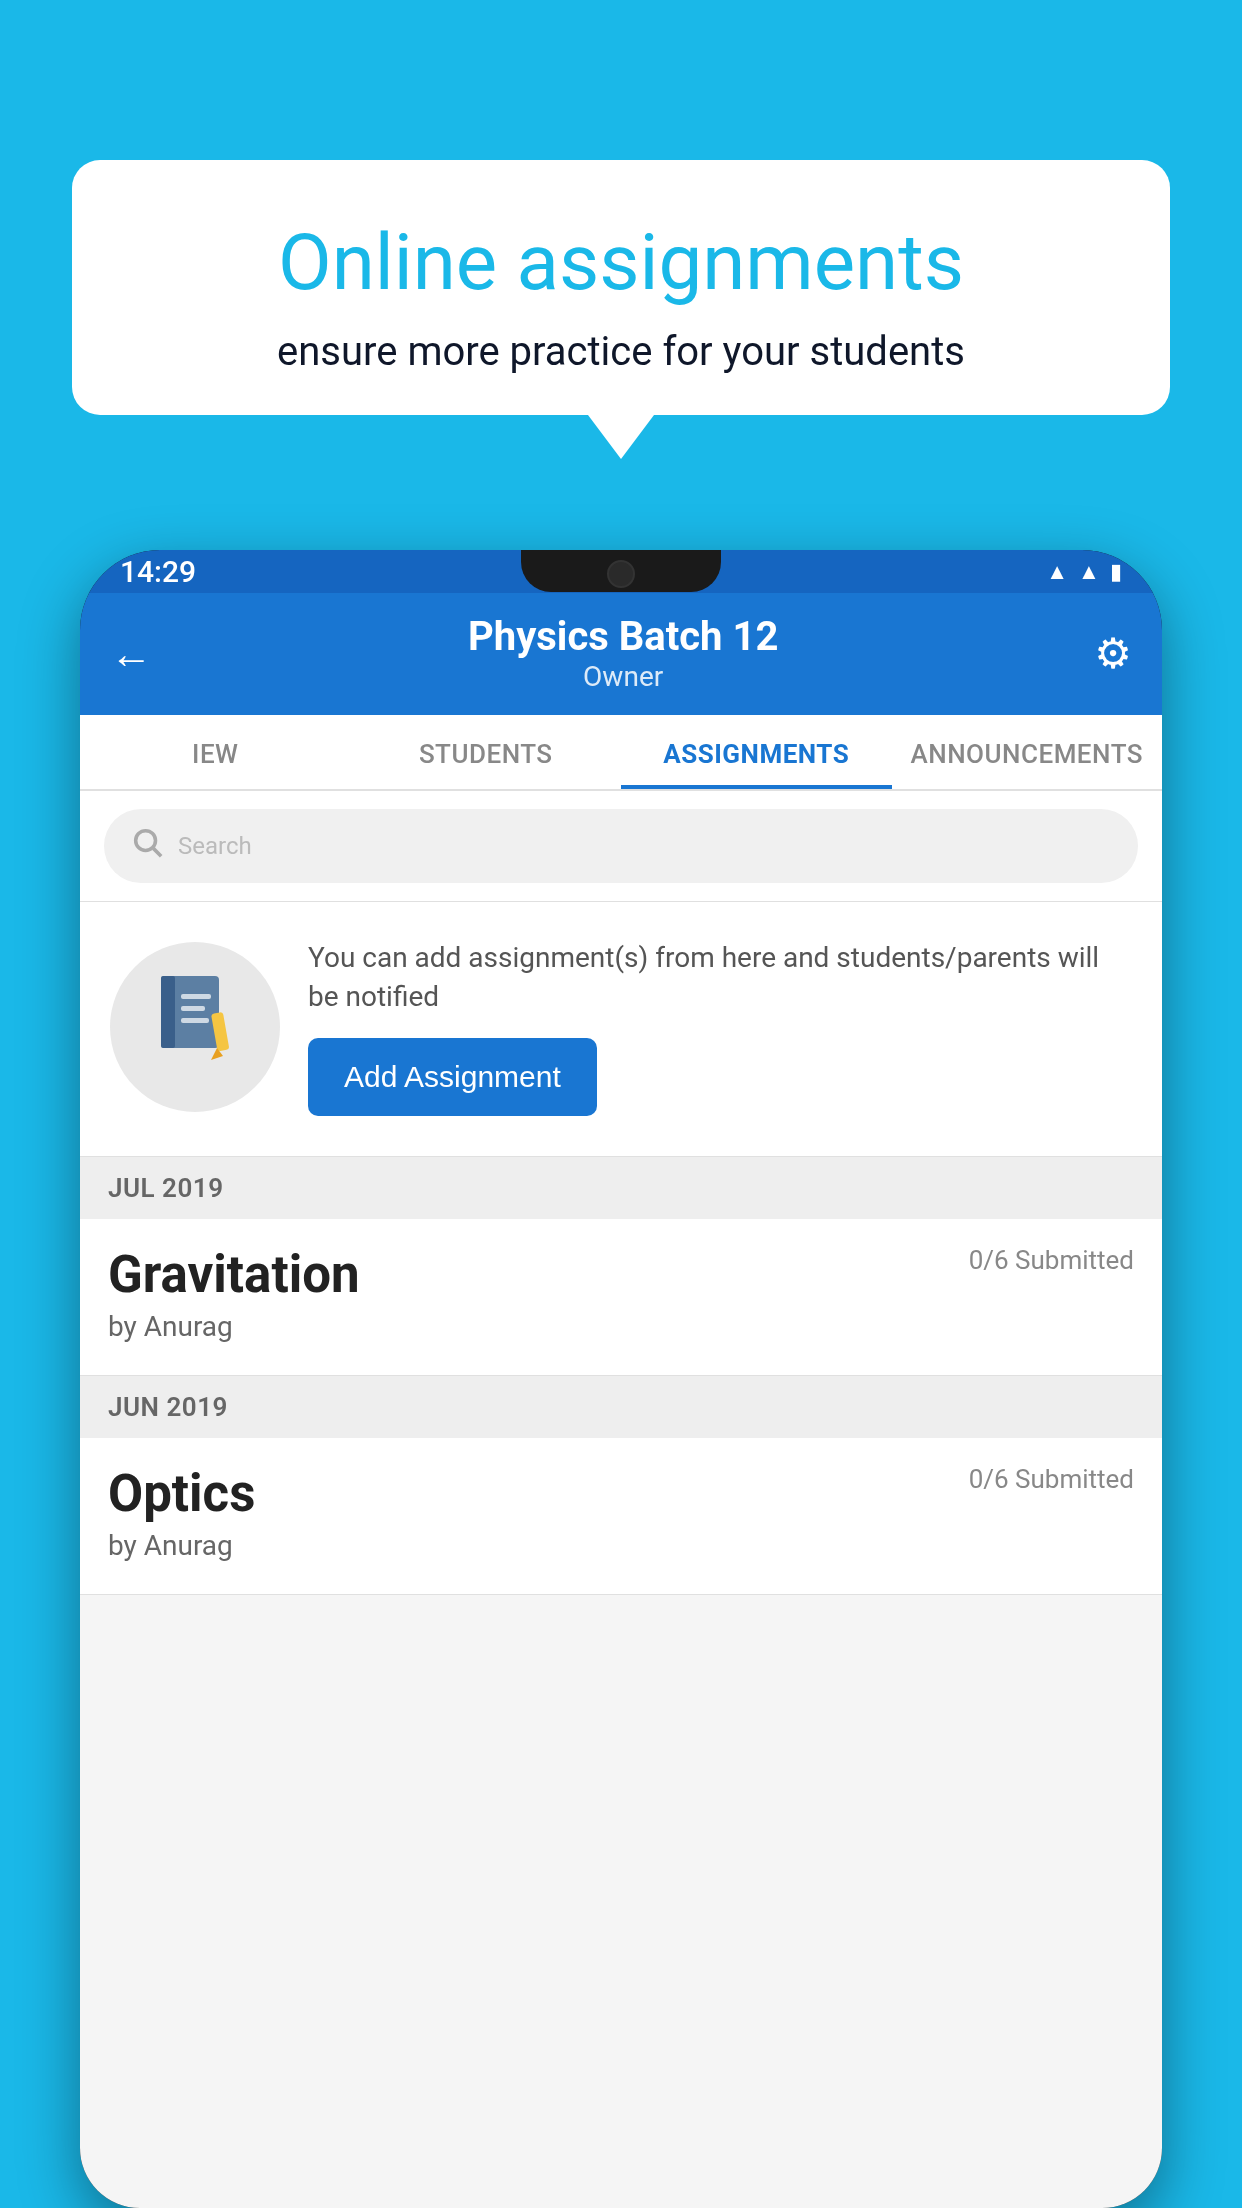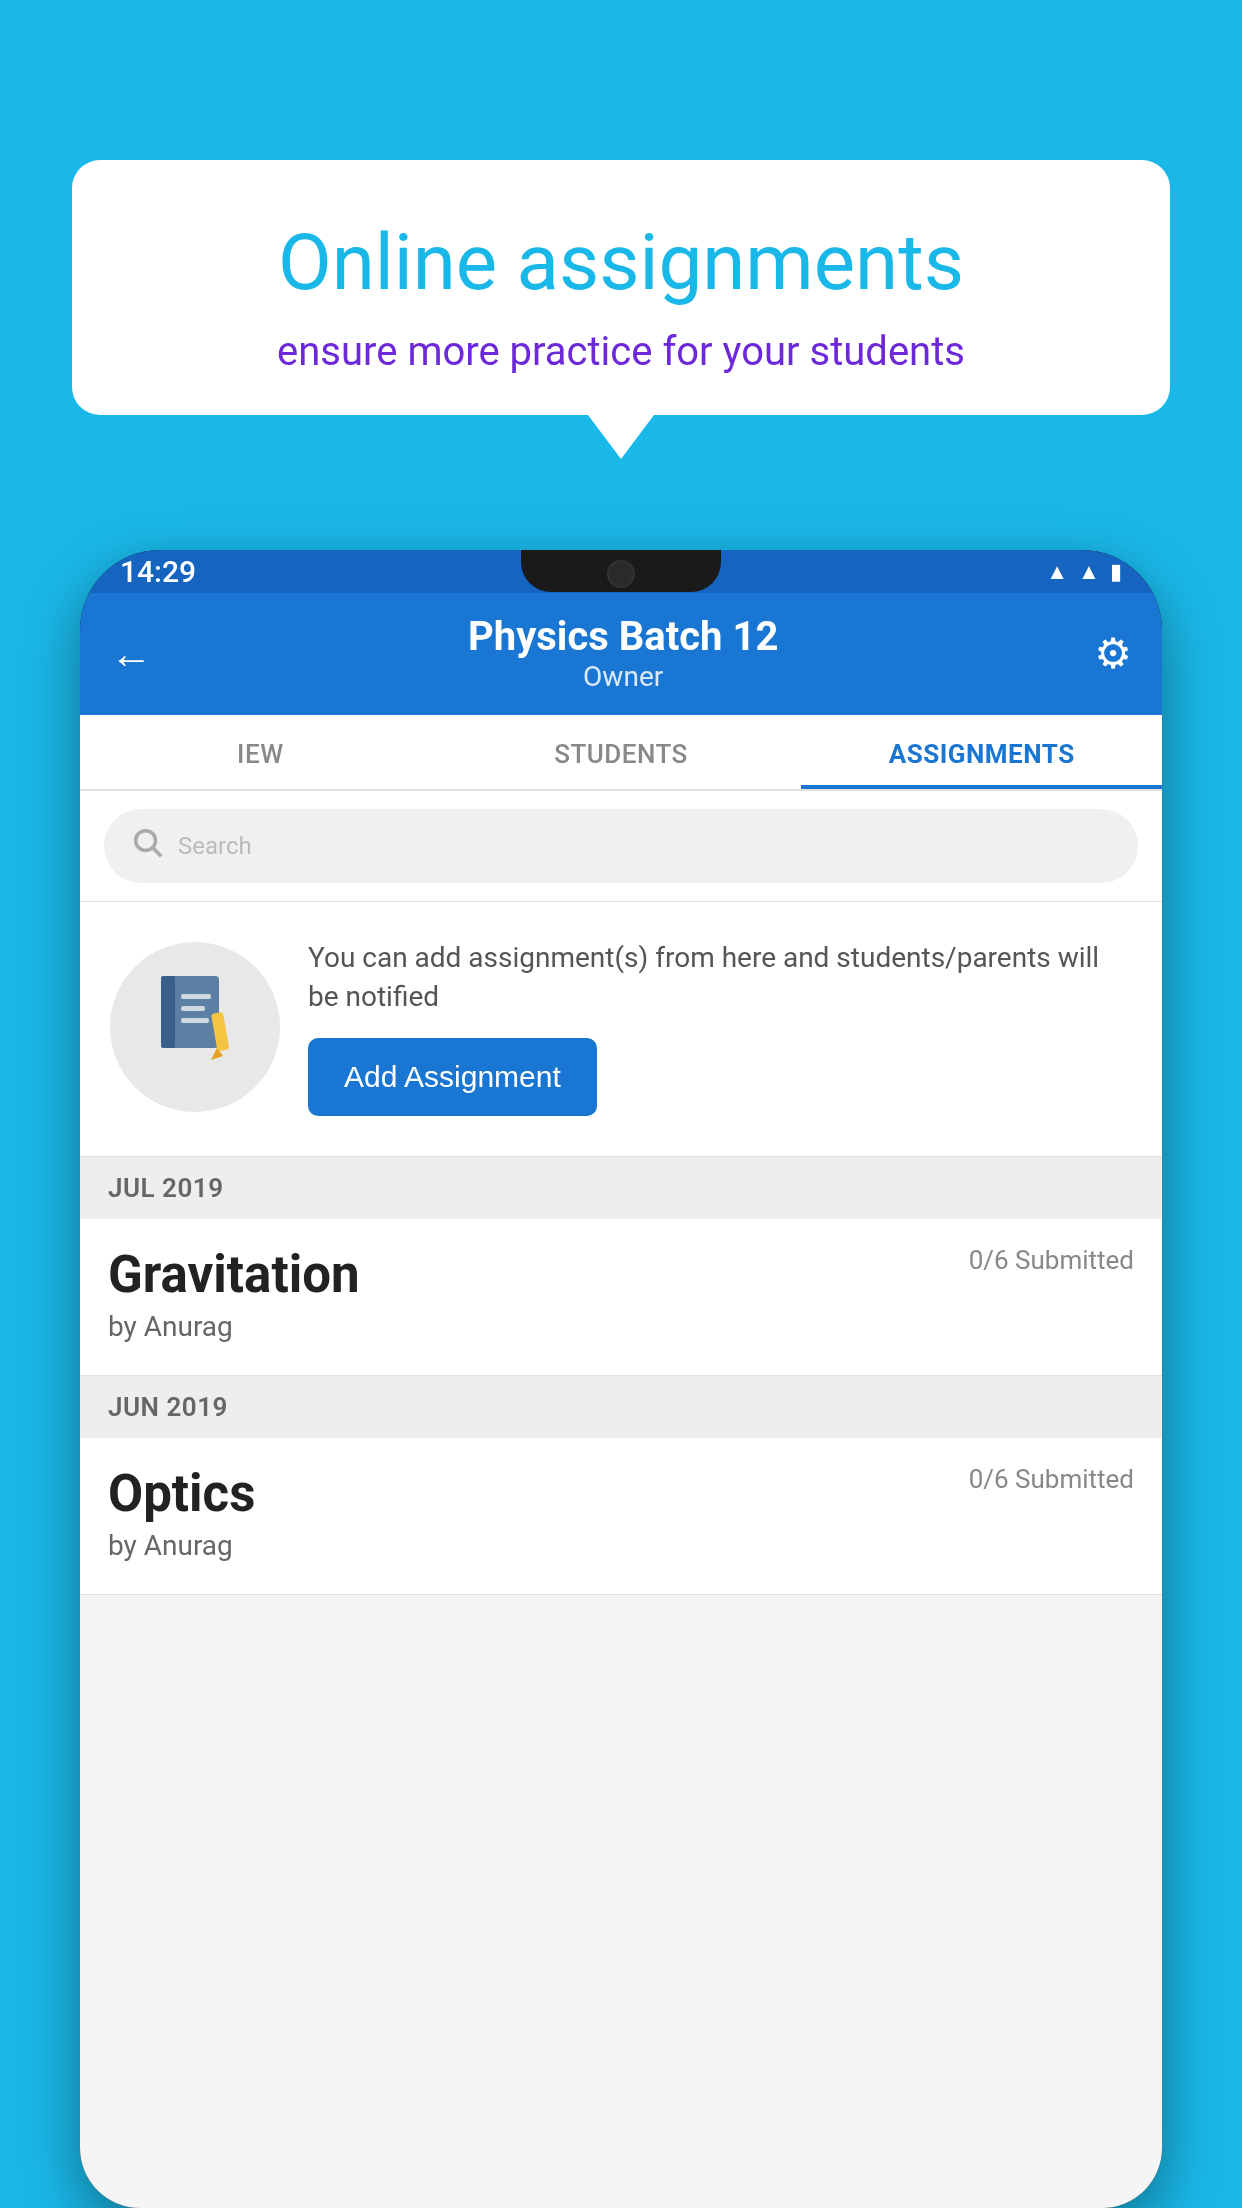--- a/index.html
+++ b/index.html
@@ -40,21 +40,21 @@
     }
     .speech-bubble-title {
       font-size: 78px;
       font-weight: 400;
       color: #1ab8e8;
       line-height: 1.1;
       margin-bottom: 22px;
     }
     .speech-bubble-subtitle {
       font-size: 40px;
-      color: #6d28d9;
+      color: #0f172a;
       font-weight: 400;
     }
 
     
     .phone-frame {
       position: absolute;
       top: 550px;
       left: 80px;
       right: 80px;
       bottom: 0px;
@@ -349,20 +349,23 @@
     <div class="tab-bar">
       <div class="tab-item">
         <span>IEW</span>
       </div>
       <div class="tab-item">
         <span>STUDENTS</span>
       </div>
       <div class="tab-item active">
         <span>ASSIGNMENTS</span>
       </div>
+      <div class="tab-item">
+        <span>ANNOUNCEMENTS</span>
+      </div>
     </div>
 
     <div class="screen-content">
 
       <div class="search-container">
         <div class="search-bar">
           <span class="search-icon-svg">
             <svg width="34" height="34" viewBox="0 0 24 24" fill="none" stroke="#aaa" stroke-width="2.5">
               <circle cx="11" cy="11" r="7"></circle>
               <line x1="16.5" y1="16.5" x2="22" y2="22"></line>

